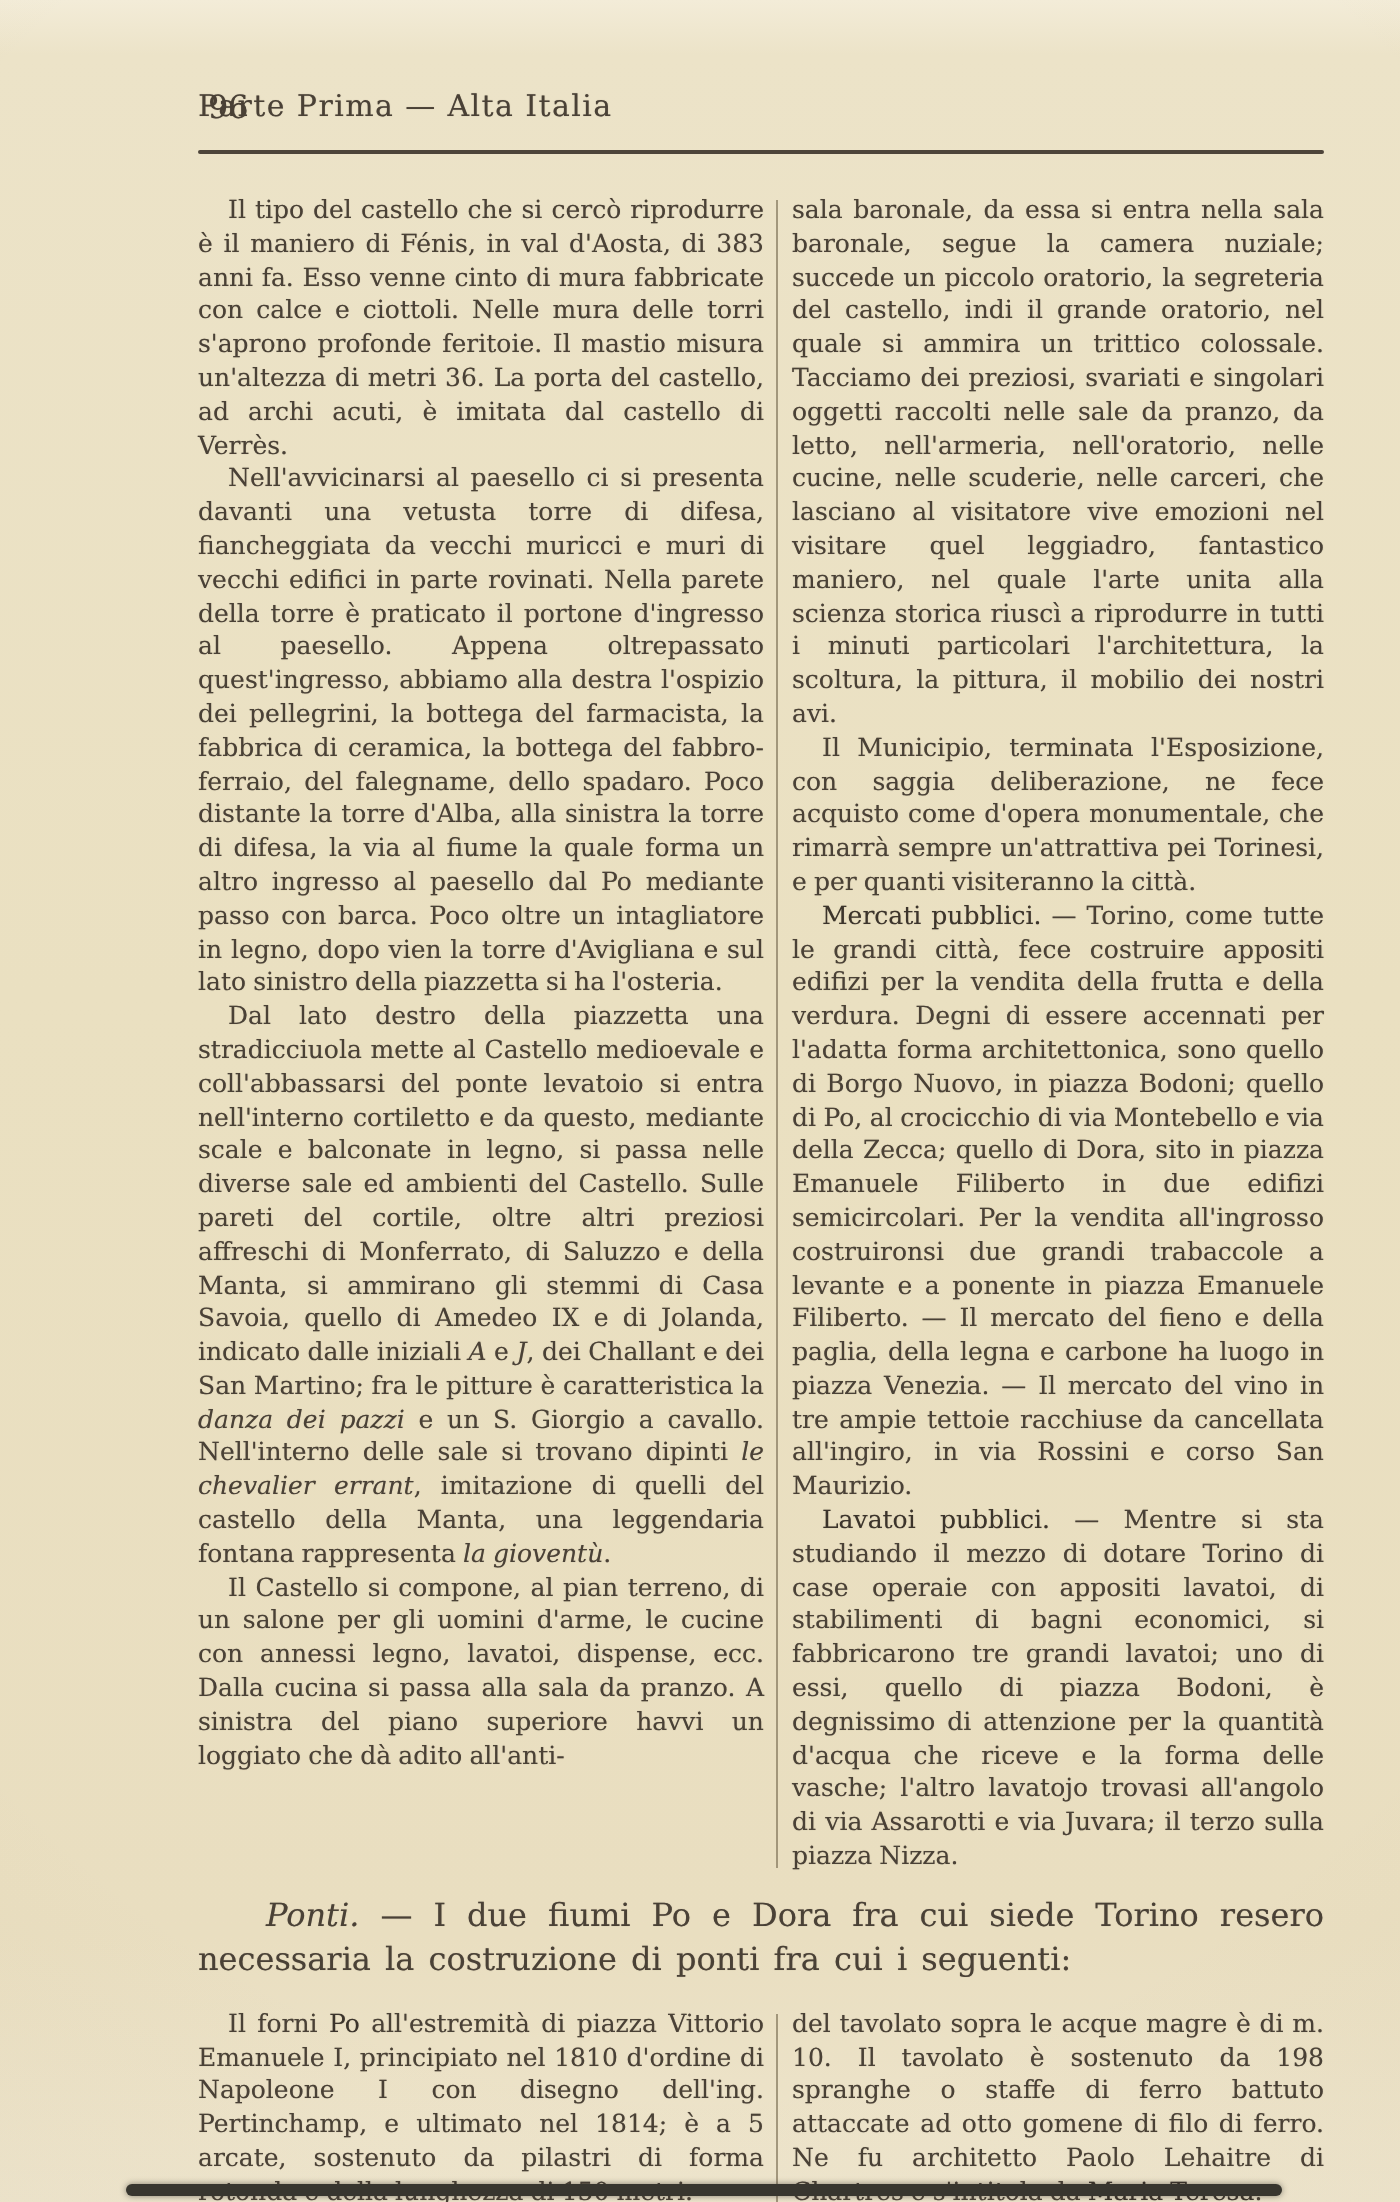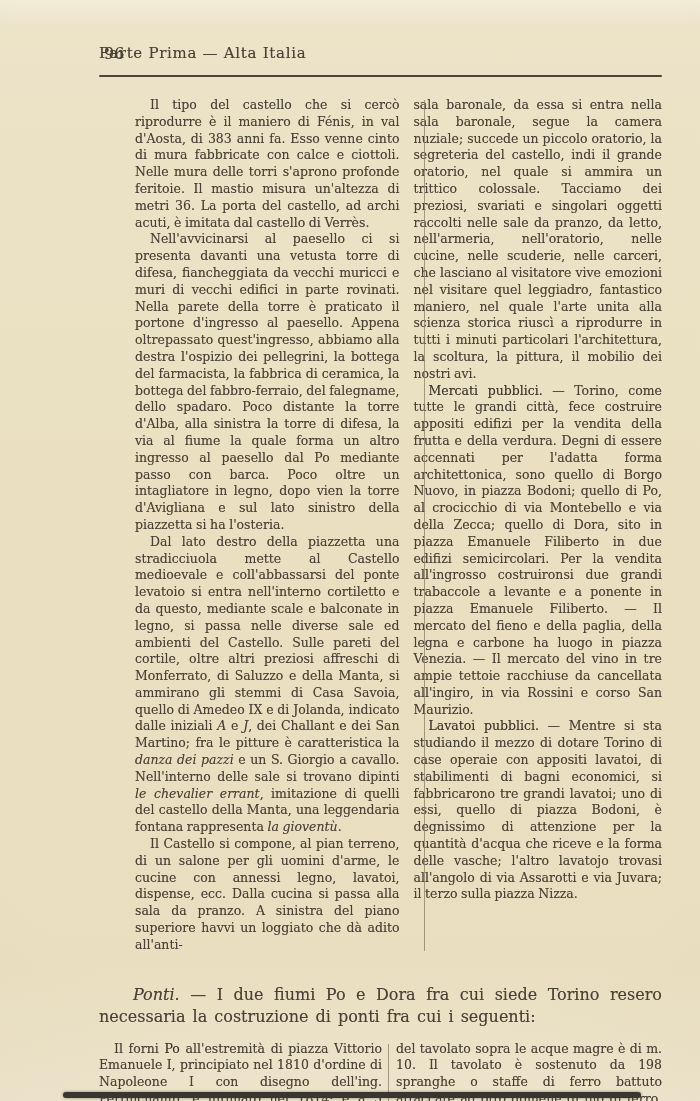--- a/index.html
+++ b/index.html
@@ -14,34 +14,34 @@
     font-family: "DejaVu Serif", "Liberation Serif", serif;
     color: var(--ink, #4a4136);
     text-shadow: 0 0 0.4px rgba(74,65,54,0.45);
   }
   .content { position: absolute; left: 99px; top: 0; width: 563px; }
   .page-header { position: relative; margin-top: 44px; height: 20px; }
   .page-number { position: absolute; left: 5px; top: 0; font-size: 16px; }
   .header-title { text-align: left; font-size: 15px; letter-spacing: 0.7px; }
   .header-rule { height: 2px; background: var(--rule, #4e453a); margin-top: 11px; border-radius: 1px; }
   .columns { position: relative; display: flex; }
-  .columns.top { margin-top: 20px; margin-left: 36px; }
+  .columns.top { margin-top: 20px; }
   .columns.bottom { margin-top: 12px; }
   .col-left { width: 283px; }
   .col-right { width: 266px; margin-left: 14px; }
   .divider {
     position: absolute; left: 289px; top: 3px; bottom: 3px; width: 1px;
     background: var(--divider, #8a7d63); opacity: 0.75;
   }
   .body-text { font-size: 12.5px; line-height: 16.8px; text-align: justify; word-spacing: -0.4px; }
   .para { margin: 0; }
   .para.indent { text-indent: 15px; }
   .b { font-weight: normal; color: var(--ink_strong, #3c342b); }
   .i { font-style: italic; }
-  .ponti-block { margin-top: 30px; font-size: 16px; line-height: 22.5px; text-align: justify; word-spacing: 2px; }
+  .ponti-block { margin-top: 10px; font-size: 16px; line-height: 22.5px; text-align: justify; word-spacing: 2px; }
   .ponti-block .para.indent { text-indent: 34px; }
   .scan-bar {
     position: absolute; left: 63px; top: 1092px; width: 578px; height: 6px;
     background: var(--scan_bar, #38362f); border-radius: 3px;
     box-shadow: 0 0 3px rgba(45,43,36,0.55);
   }
 </style>
 </head>
 <body>
 
@@ -58,20 +58,21 @@
     <div class="columns top">
       <div class="col-left body-text">
           <p class="para indent"><span>Il tipo del castello che si cercò riprodurre è il maniero di Fénis, in val d'Aosta, di 383 anni fa. Esso venne cinto di mura fabbricate con calce e ciottoli. Nelle mura delle torri s'aprono profonde feritoie. Il mastio misura un'altezza di metri 36. La porta del castello, ad archi acuti, è imitata dal castello di Verrès.</span></p>
           <p class="para indent"><span>Nell'avvicinarsi al paesello ci si presenta davanti una vetusta torre di difesa, fiancheggiata da vecchi muricci e muri di vecchi edifici in parte rovinati. Nella parete della torre è praticato il portone d'ingresso al paesello. Appena oltrepassato quest'ingresso, abbiamo alla destra l'ospizio dei pellegrini, la bottega del farmacista, la fabbrica di ceramica, la bottega del fabbro-ferraio, del falegname, dello spadaro. Poco distante la torre d'Alba, alla sinistra la torre di difesa, la via al fiume la quale forma un altro ingresso al paesello dal Po mediante passo con barca. Poco oltre un intagliatore in legno, dopo vien la torre d'Avigliana e sul lato sinistro della piazzetta si ha l'osteria.</span></p>
           <p class="para indent"><span>Dal lato destro della piazzetta una stradicciuola mette al Castello medioevale e coll'abbassarsi del ponte levatoio si entra nell'interno cortiletto e da questo, mediante scale e balconate in legno, si passa nelle diverse sale ed ambienti del Castello. Sulle pareti del cortile, oltre altri preziosi affreschi di Monferrato, di Saluzzo e della Manta, si ammirano gli stemmi di Casa Savoia, quello di Amedeo IX e di Jolanda, indicato dalle iniziali </span><span class="i">A</span><span> e </span><span class="i">J</span><span>, dei Challant e dei San Martino; fra le pitture è caratteristica la </span><span class="i">danza dei pazzi</span><span> e un S. Giorgio a cavallo. Nell'interno delle sale si trovano dipinti </span><span class="i">le chevalier errant</span><span>, imitazione di quelli del castello della Manta, una leggendaria fontana rappresenta </span><span class="i">la gioventù</span><span>.</span></p>
           <p class="para indent"><span>Il Castello si compone, al pian terreno, di un salone per gli uomini d'arme, le cucine con annessi legno, lavatoi, dispense, ecc. Dalla cucina si passa alla sala da pranzo. A sinistra del piano superiore havvi un loggiato che dà adito all'anti-</span></p>
         </div>
       <div class="divider"></div>
       <div class="col-right body-text">
           <p class="para"><span>sala baronale, da essa si entra nella sala baronale, segue la camera nuziale; succede un piccolo oratorio, la segreteria del castello, indi il grande oratorio, nel quale si ammira un trittico colossale. Tacciamo dei preziosi, svariati e singolari oggetti raccolti nelle sale da pranzo, da letto, nell'armeria, nell'oratorio, nelle cucine, nelle scuderie, nelle carceri, che lasciano al visitatore vive emozioni nel visitare quel leggiadro, fantastico maniero, nel quale l'arte unita alla scienza storica riuscì a riprodurre in tutti i minuti particolari l'architettura, la scoltura, la pittura, il mobilio dei nostri avi.</span></p>
+          <p class="para indent"><span>Il Municipio, terminata l'Esposizione, con saggia deliberazione, ne fece acquisto come d'opera monumentale, che rimarrà sempre un'attrattiva pei Torinesi, e per quanti visiteranno la città.</span></p>
           <p class="para indent"><span class="b">Mercati pubblici.</span><span> — Torino, come tutte le grandi città, fece costruire appositi edifizi per la vendita della frutta e della verdura. Degni di essere accennati per l'adatta forma architettonica, sono quello di Borgo Nuovo, in piazza Bodoni; quello di Po, al crocicchio di via Montebello e via della Zecca; quello di Dora, sito in piazza Emanuele Filiberto in due edifizi semicircolari. Per la vendita all'ingrosso costruironsi due grandi trabaccole a levante e a ponente in piazza Emanuele Filiberto. — Il mercato del fieno e della paglia, della legna e carbone ha luogo in piazza Venezia. — Il mercato del vino in tre ampie tettoie racchiuse da cancellata all'ingiro, in via Rossini e corso San Maurizio.</span></p>
           <p class="para indent"><span class="b">Lavatoi pubblici.</span><span> — Mentre si sta studiando il mezzo di dotare Torino di case operaie con appositi lavatoi, di stabilimenti di bagni economici, si fabbricarono tre grandi lavatoi; uno di essi, quello di piazza Bodoni, è degnissimo di attenzione per la quantità d'acqua che riceve e la forma delle vasche; l'altro lavatojo trovasi all'angolo di via Assarotti e via Juvara; il terzo sulla piazza Nizza.</span></p>
         </div>
     </div>
 
     <div class="ponti-block">
         <p class="para indent"><span class="i">Ponti.</span><span> — I due fiumi Po e Dora fra cui siede Torino resero necessaria la costruzione di ponti fra cui i seguenti:</span></p>
       </div>
 
     <div class="columns bottom">

